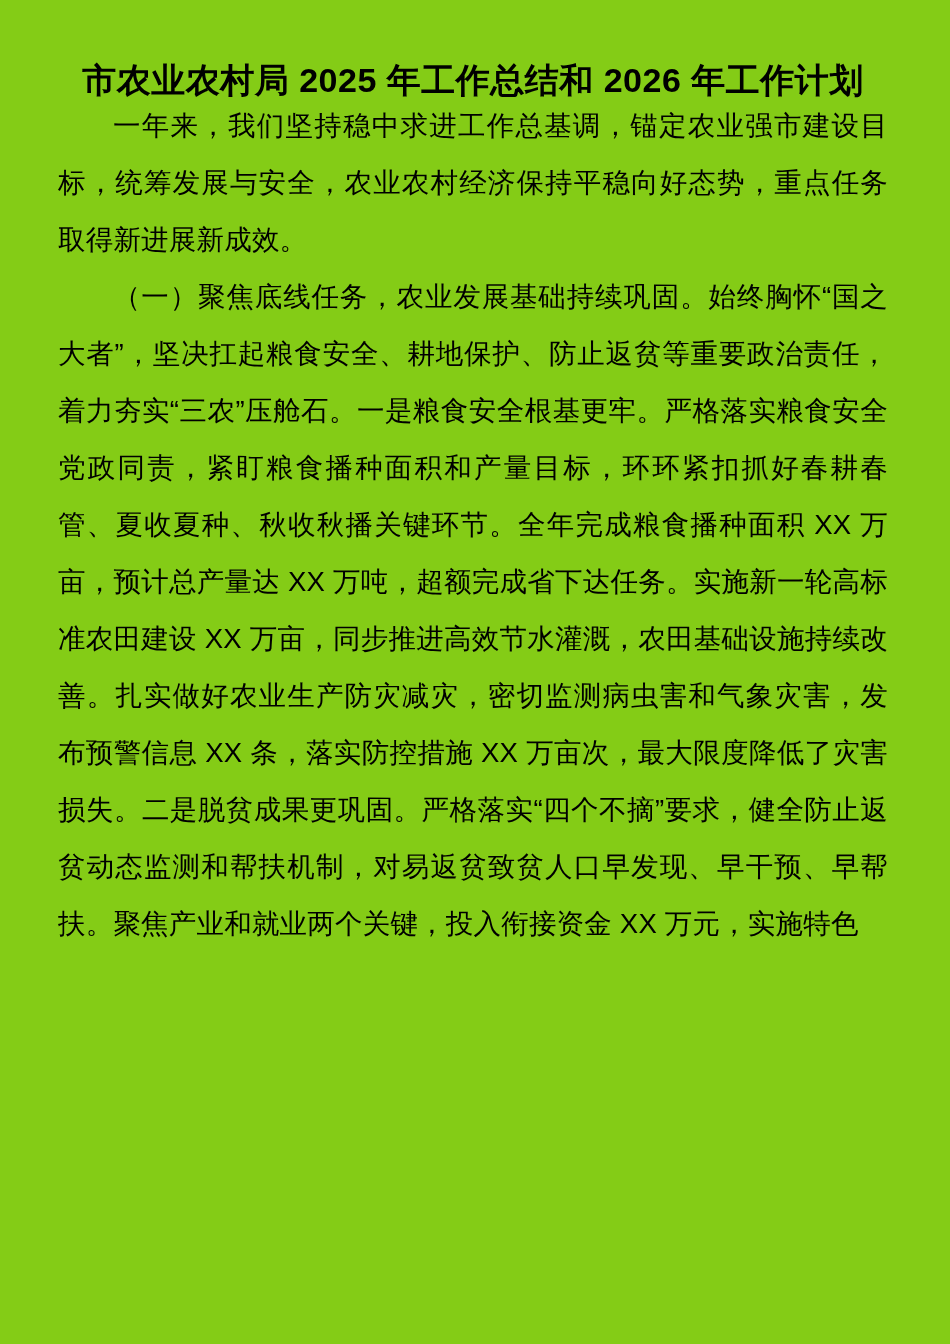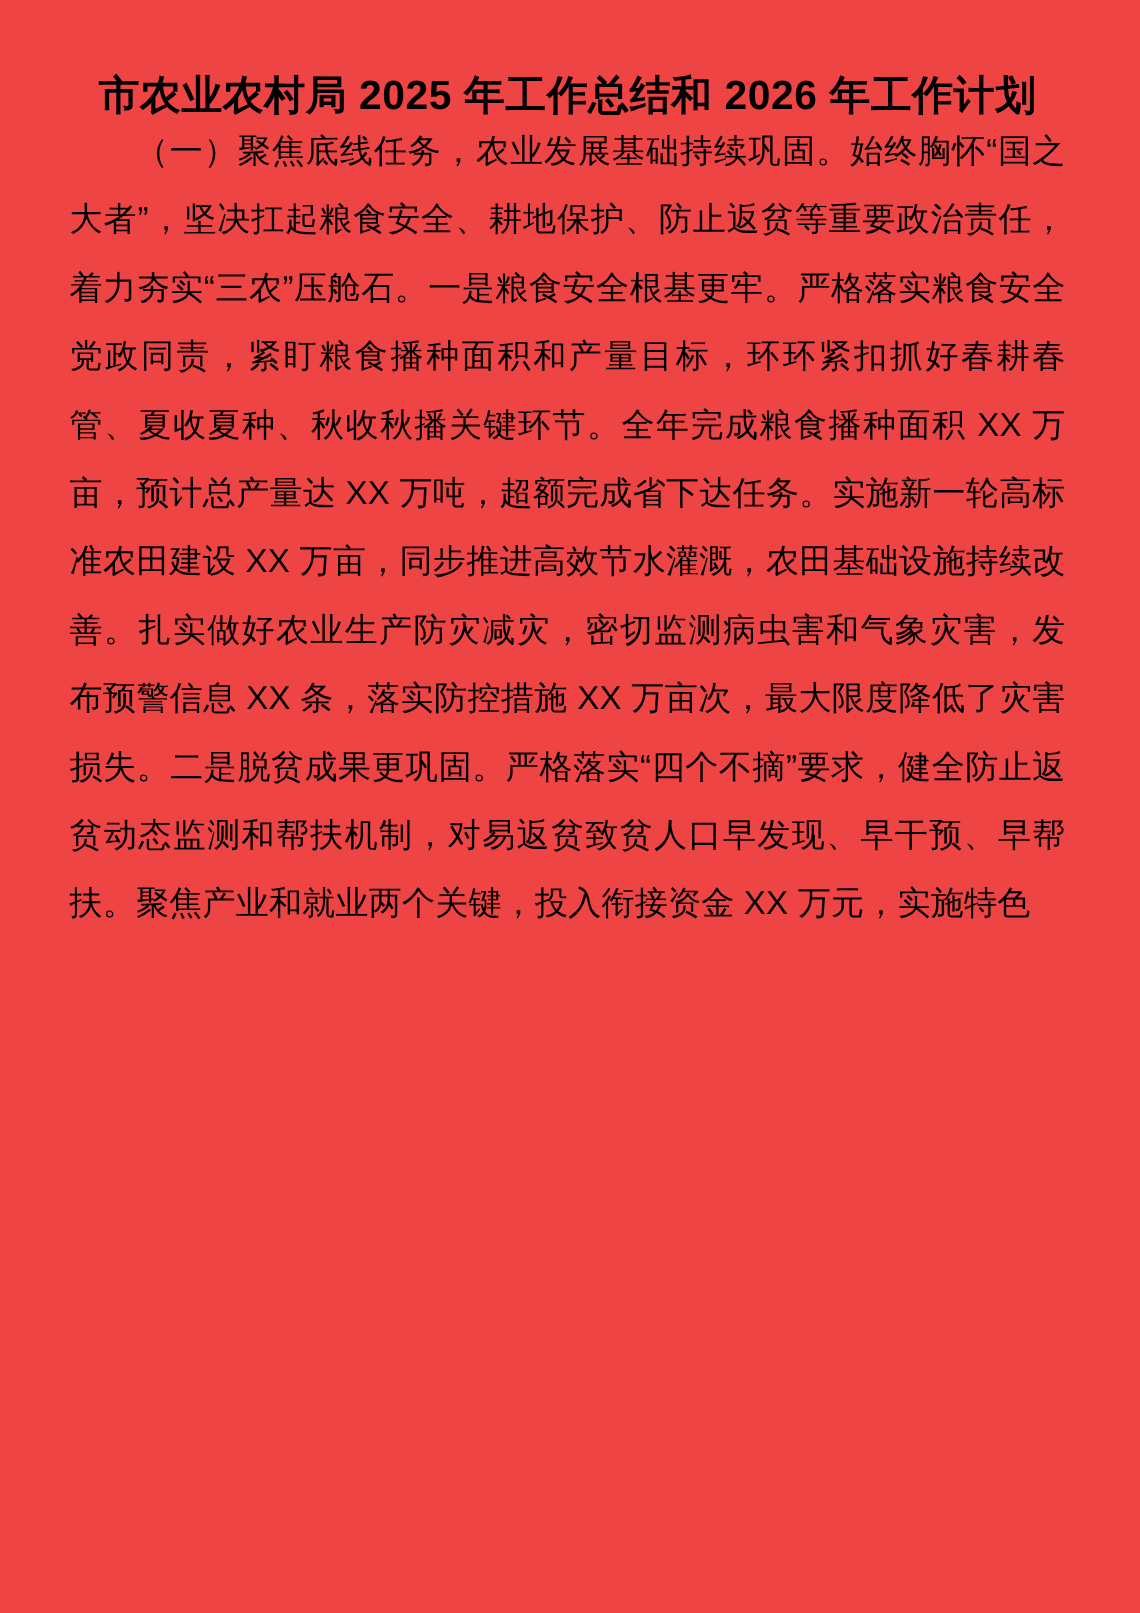--- a/index.html
+++ b/index.html
@@ -15,21 +15,21 @@
     color: #000000;
     -webkit-font-smoothing: antialiased;
   }
 
   .page {
     position: relative;
     width: 950px;
     height: 1344px;
     box-sizing: border-box;
     padding: 16px;
-    background: #ef4444;
+    background: #84cc16;
   }
 
   .content {
     position: absolute;
     left: 58px;
     top: 0;
     width: 830px;
   }
 
   .doc-title {
@@ -76,17 +76,18 @@
 </head>
 <body>
 
 <div class="page">
   <div class="content">
 
     <h1 class="doc-title">市农业农村局 2025 年工作总结和 2026 年工作计划</h1>
 
 
 
+    <p class="para indent">一年来，我们坚持稳中求进工作总基调，锚定农业强市建设目标，统筹发展与安全，农业农村经济保持平稳向好态势，重点任务取得新进展新成效。</p>
 
     <p class="para indent"><span class="bold-lead">（一）聚焦底线任务，农业发展基础持续巩固。</span><span class="body-run">始终胸怀“国之大者”，坚决扛起粮食安全、耕地保护、防止返贫等重要政治责任，着力夯实“三农”压舱石。一是粮食安全根基更牢。严格落实粮食安全党政同责，紧盯粮食播种面积和产量目标，环环紧扣抓好春耕春管、夏收夏种、秋收秋播关键环节。全年完成粮食播种面积 XX 万亩，预计总产量达 XX 万吨，超额完成省下达任务。实施新一轮高标准农田建设 XX 万亩，同步推进高效节水灌溉，农田基础设施持续改善。扎实做好农业生产防灾减灾，密切监测病虫害和气象灾害，发布预警信息 XX 条，落实防控措施 XX 万亩次，最大限度降低了灾害损失。二是脱贫成果更巩固。严格落实“四个不摘”要求，健全防止返贫动态监测和帮扶机制，对易返贫致贫人口早发现、早干预、早帮扶。聚焦产业和就业两个关键，投入衔接资金 XX 万元，实施特色</span></p>
 
   </div>
 </div>
 
 </body></html>

